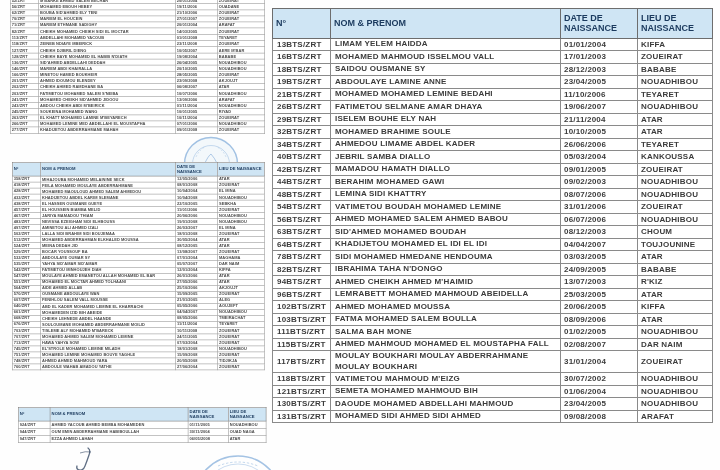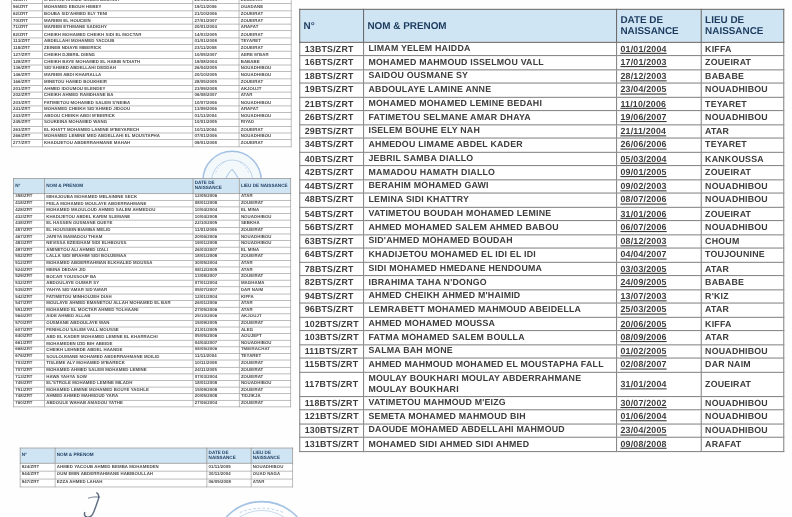--- a/index.html
+++ b/index.html
@@ -16,21 +16,21 @@
     background:#cfe5f4;color:#1b3a5e;font-size:9px;font-weight:bold;
     text-align:left;vertical-align:middle;padding:4px 3px;line-height:1.15;
     border:1px solid #6d6d6d;white-space:normal;
   }
   .main-table td{
     font-size:8px;font-weight:600;color:#3c3c3c;letter-spacing:.2px;
     height:11.5px;line-height:11px;padding:0 1px 0 4px;border:1px solid #8a8a8a;
     white-space:nowrap;vertical-align:middle;
   }
   .main-table td:nth-child(2){white-space:normal;line-height:10.5px;}
-  .main-table td:nth-child(3){padding-left:3px;text-decoration:underline;}
+  .main-table td:nth-child(3){padding-left:3px;}
   .main-table td:nth-child(4){padding-left:3px;}
 
   
   .ltable{position:absolute;transform:scale(0.6);transform-origin:0 0;}
   .ltable th{
     background:#cfe5f4;color:#1b3a5e;font-size:7px;font-weight:bold;text-align:left;
     vertical-align:middle;padding:3px 2px;line-height:1.15;border:1px solid #7f7f7f;white-space:normal;
   }
   .ltable td{
     font-size:6.6px;font-weight:600;color:#4a4a4a;letter-spacing:.1px;
@@ -516,20 +516,26 @@
           <td>19/06/2007</td>
           <td>NOUADHIBOU</td>
         </tr>
         <tr>
           <td>29BTS/ZRT</td>
           <td>ISELEM BOUHE ELY NAH</td>
           <td>21/11/2004</td>
           <td>ATAR</td>
         </tr>
         <tr>
+          <td>32BTS/ZRT</td>
+          <td>MOHAMED BRAHIME SOULE</td>
+          <td>10/10/2005</td>
+          <td>ATAR</td>
+        </tr>
+        <tr>
           <td>34BTS/ZRT</td>
           <td>AHMEDOU LIMAME ABDEL KADER</td>
           <td>26/06/2006</td>
           <td>TEYARET</td>
         </tr>
         <tr>
           <td>40BTS/ZRT</td>
           <td>JEBRIL SAMBA DIALLO</td>
           <td>05/03/2004</td>
           <td>KANKOUSSA</td>

